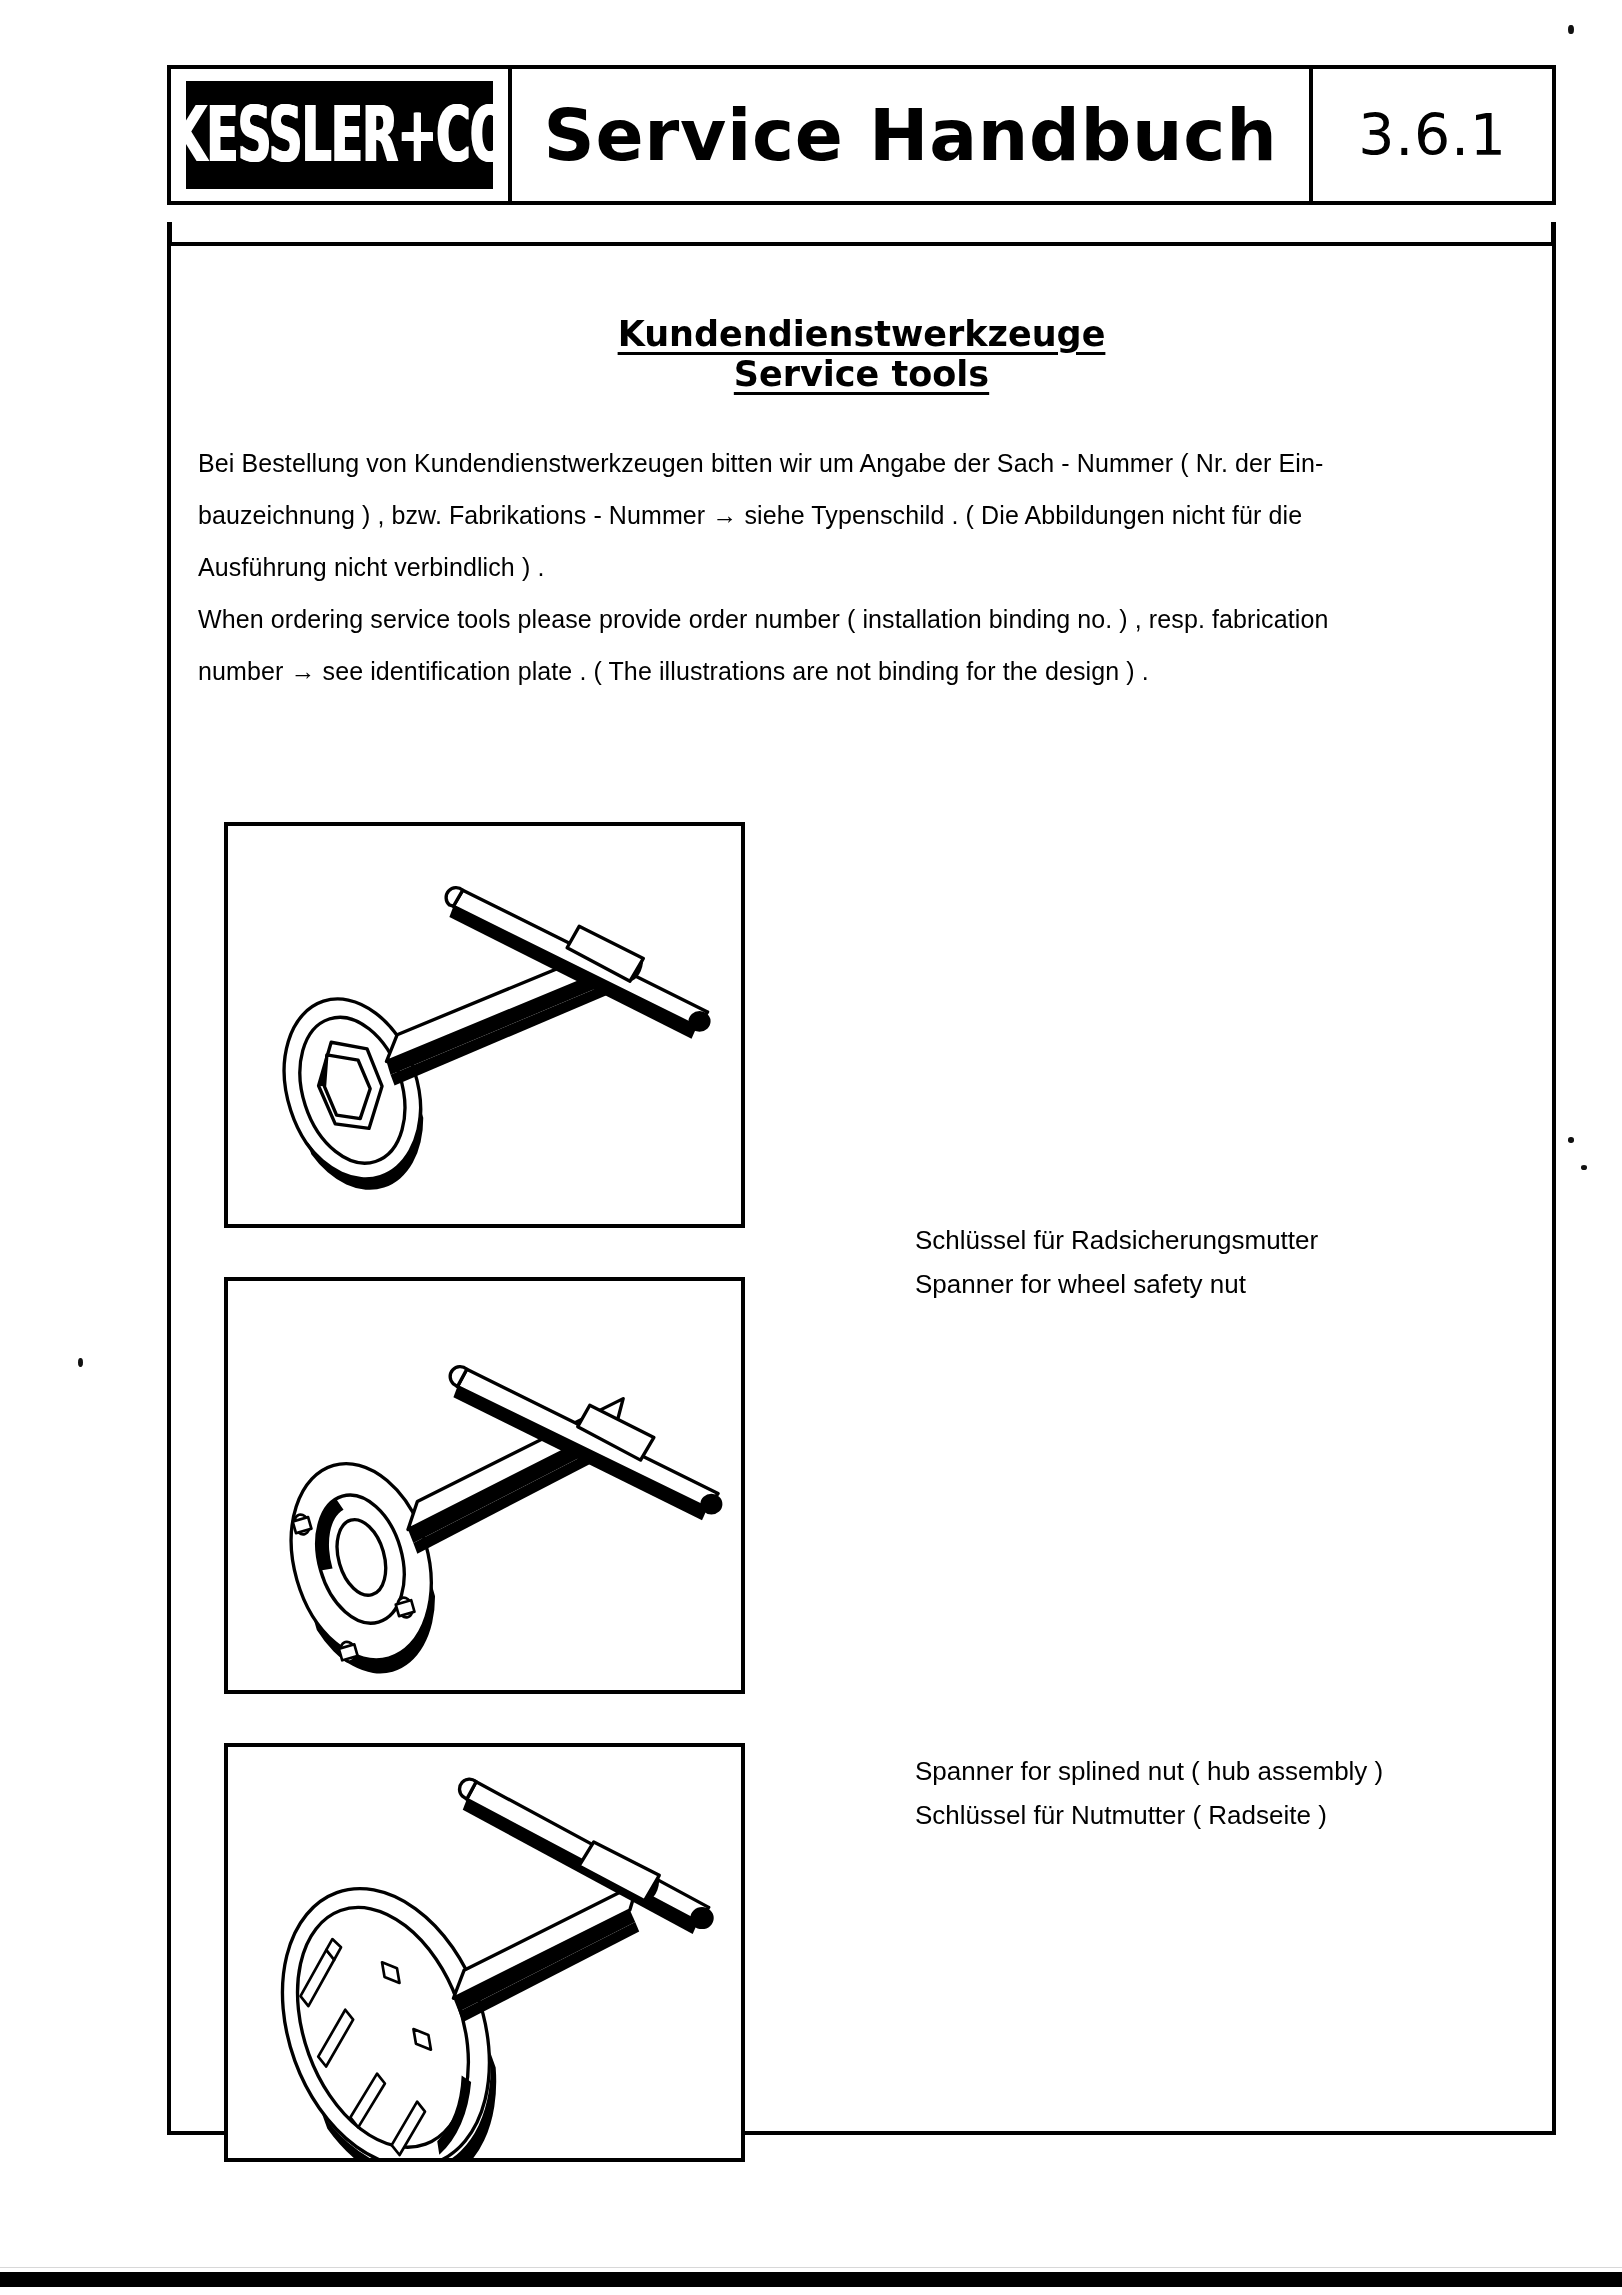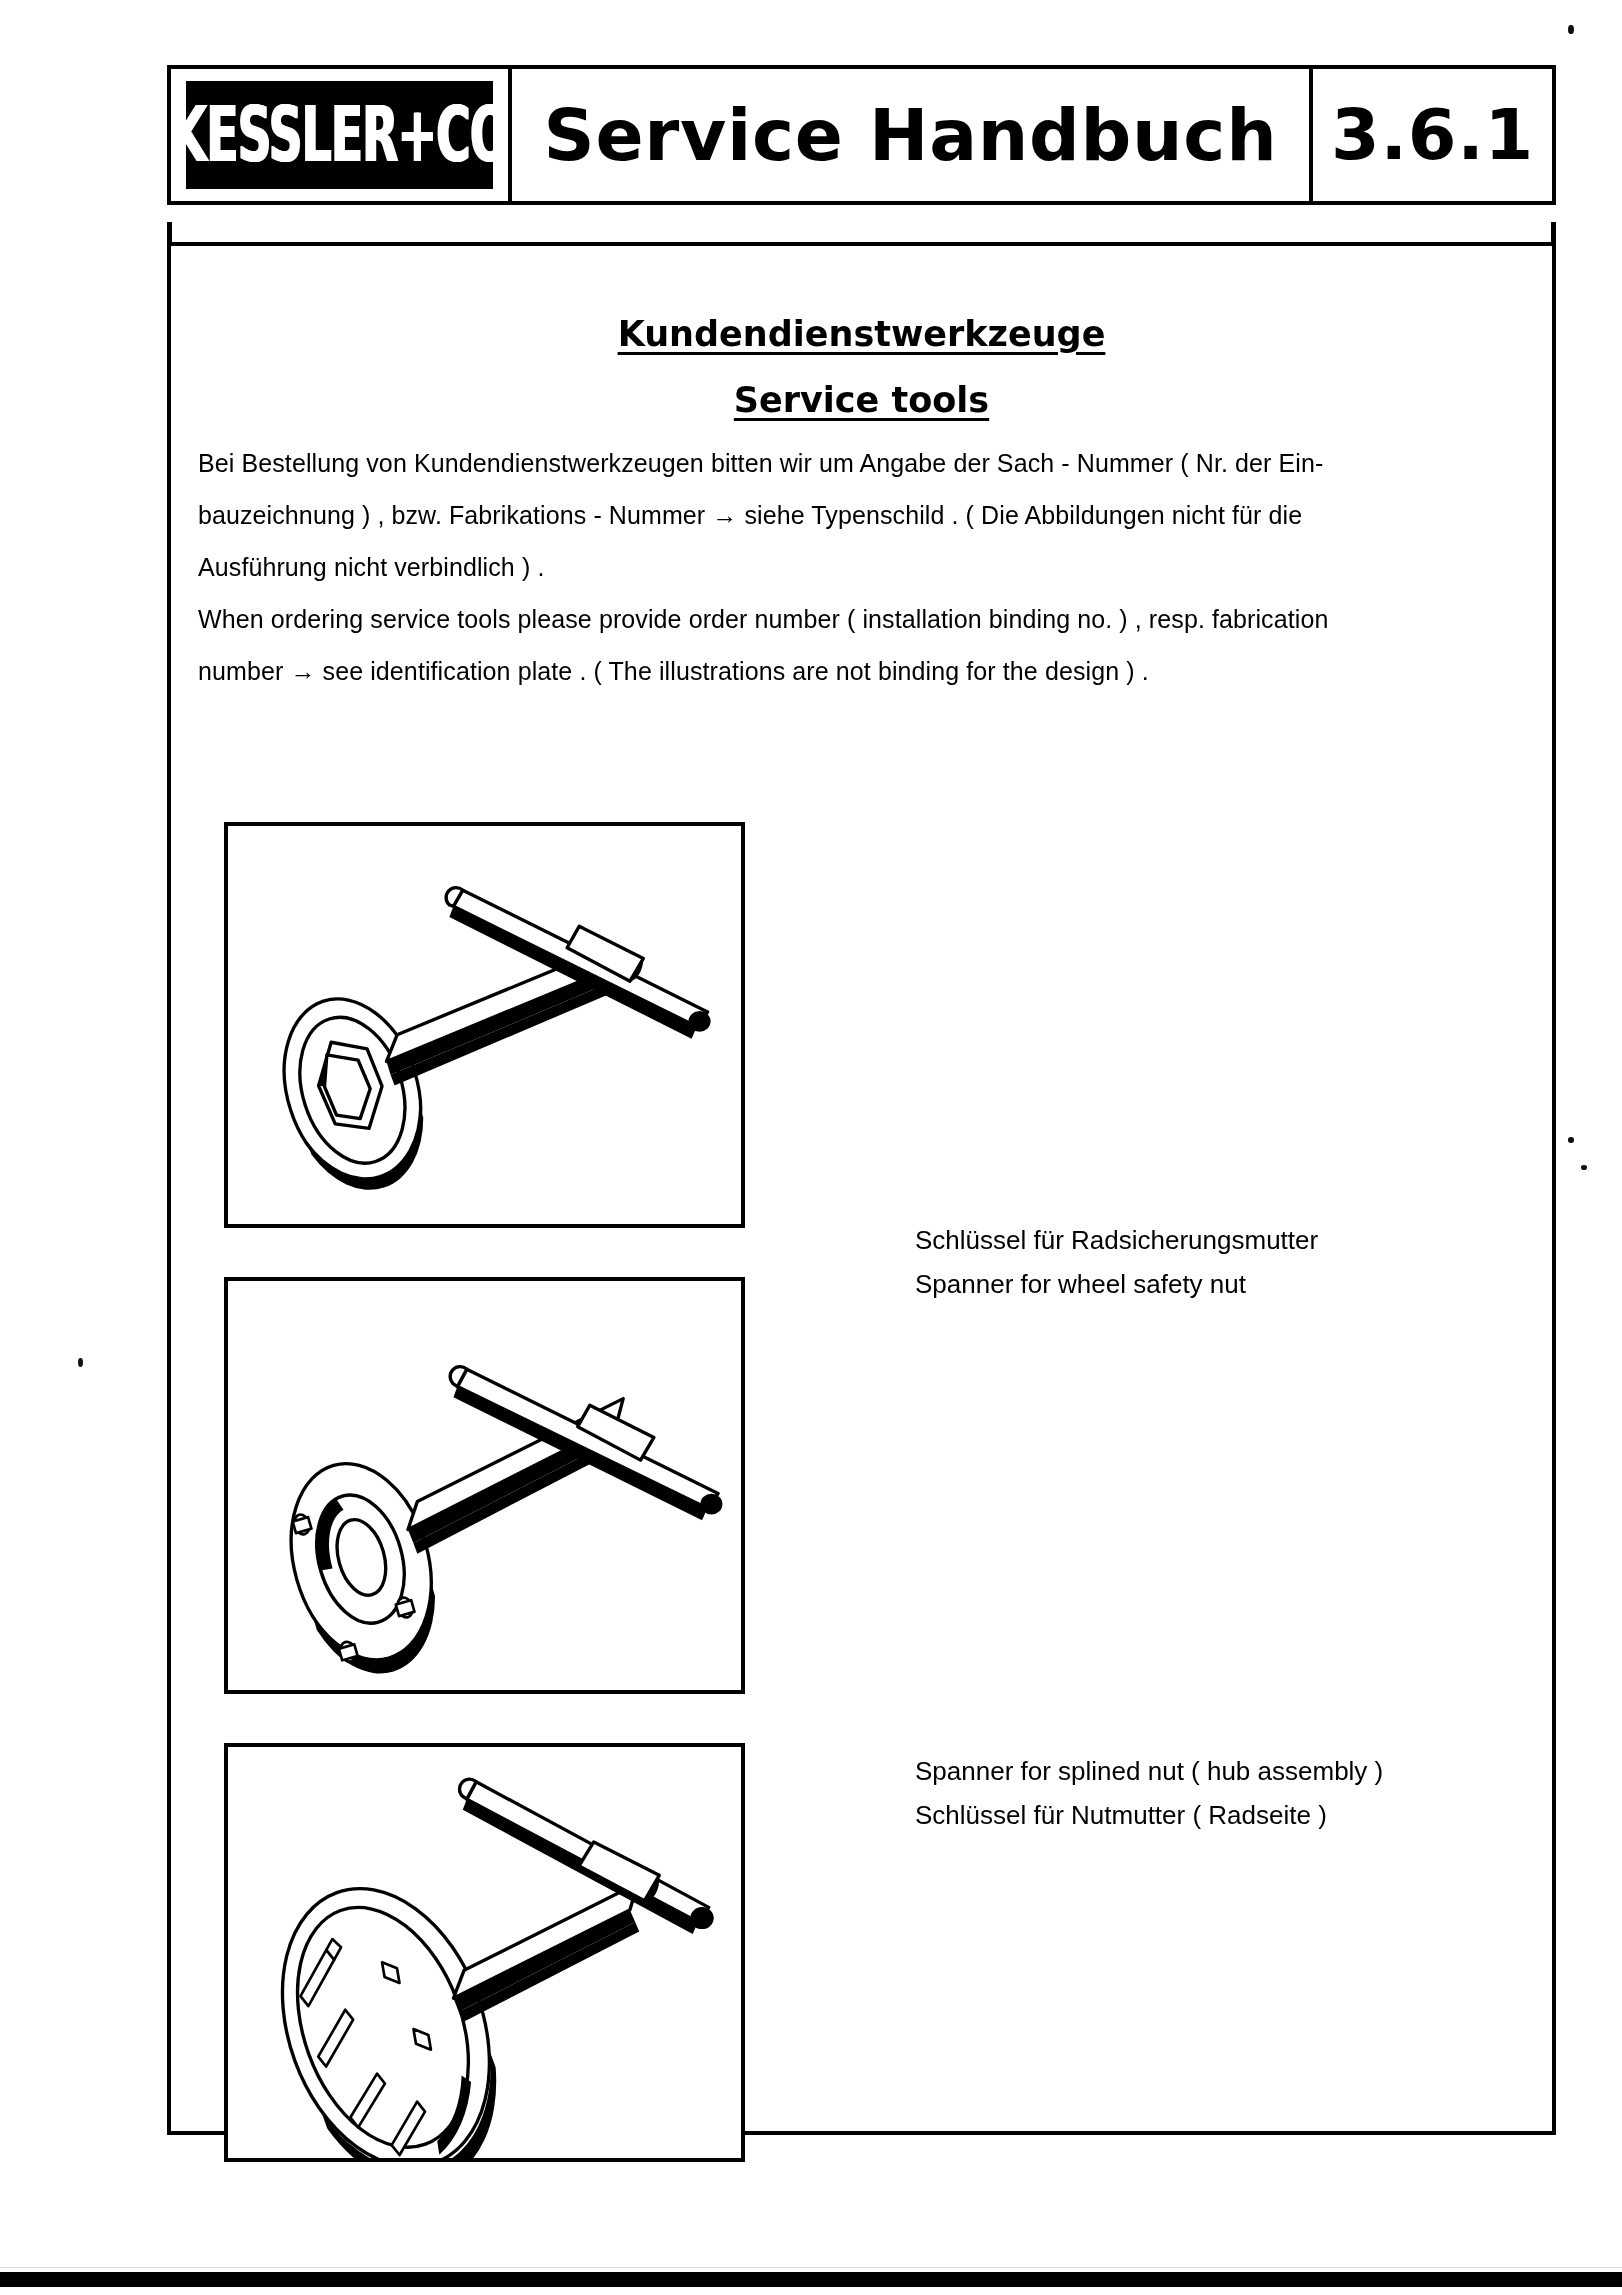--- a/index.html
+++ b/index.html
@@ -87,22 +87,22 @@
   #pageno-cell {
     width: 239px;
     flex: 0 0 auto;
     display: flex;
     align-items: center;
     justify-content: center;
     box-sizing: border-box;
   }
   #page-number {
     font-family: "DejaVu Sans", sans-serif;
-    font-weight: 700;
-    font-size: 70px;
+    font-weight: 400;
+    font-size: 57px;
     letter-spacing: 0.7px;
   }
 
   
   #content-box {
     position: absolute;
     left: 167px;
     top: 242px;
     width: 1389px;
     height: 1893px;
@@ -133,21 +133,21 @@
   .heading {
     font-family: "DejaVu Sans", sans-serif;
     font-weight: 700;
     font-size: 35px;
     text-decoration: underline;
     text-underline-offset: 6.1px;
     text-decoration-thickness: 3.4px;
     letter-spacing: 0px;
     display: inline-block;
   }
-  #heading-de-wrap { margin-bottom: 26px; }
+  #heading-de-wrap { }
 
   
   #intro {
     position: absolute;
     left: 27px;
     top: 191px;
     width: 1336px;
     font-family: "Liberation Sans", sans-serif;
     font-size: 25px;
     line-height: 52px;

